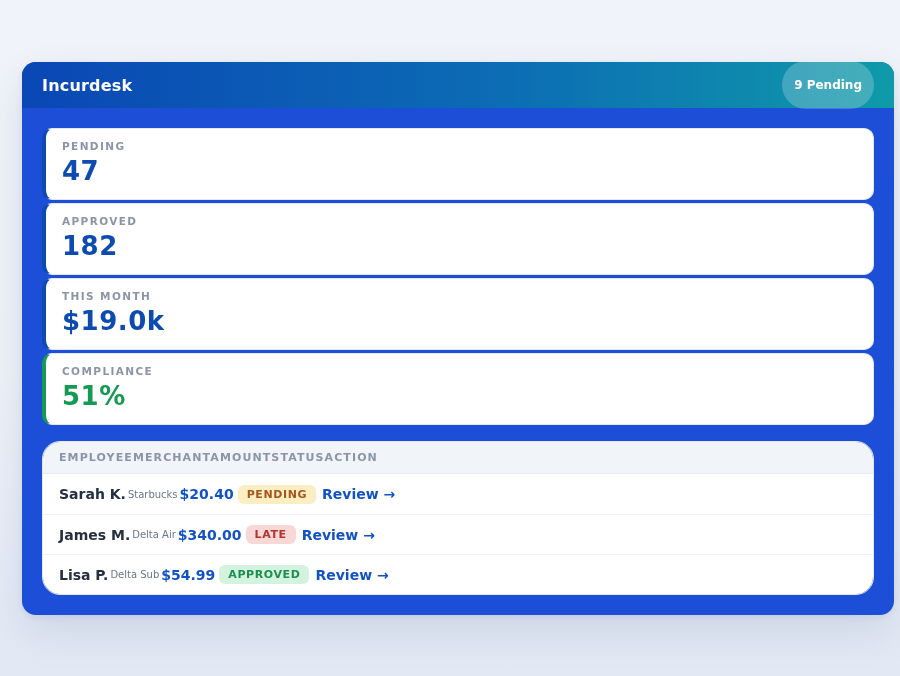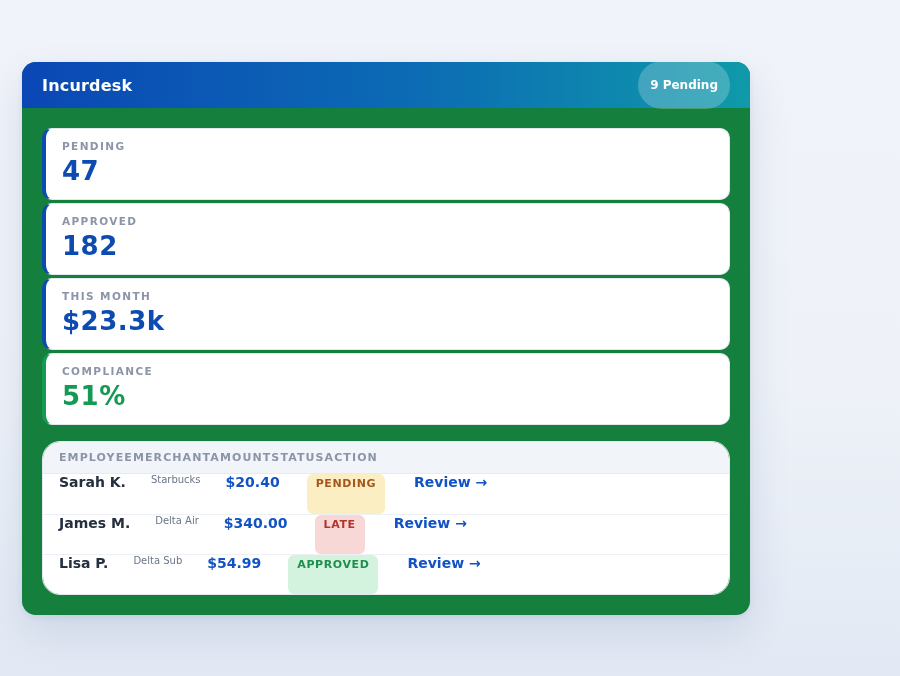--- a/index.html
+++ b/index.html
@@ -4,22 +4,22 @@
 <style>
   * { margin: 0; padding: 0; box-sizing: border-box; }
   html, body { width: 900px; height: 676px; }
   body {
     font-family: "DejaVu Sans", "Liberation Sans", sans-serif;
     background: linear-gradient(180deg, #f0f3f9 0%, #eef2f8 55%, #e2e9f4 100%);
     overflow: hidden;
   }
   .panel {
     position: absolute;
-    left: 22px; top: 62px; width: 728px;
-    background: #15803d;
+    left: 22px; top: 62px; width: 872px;
+    background: #1d4ed8;
     border-radius: 14px;
     box-shadow: 0 18px 40px rgba(30,60,120,.12), 0 2px 6px rgba(30,60,120,.07);
   }
   .panel-header {
     height: 46px;
     background: linear-gradient(90deg, #0a47b5 0%, #0c6cb4 55%, #0f9aa9 100%);
     border-radius: 14px 14px 0 0;
     display: flex; align-items: center; justify-content: space-between;
     padding: 0 20px;
   }
@@ -57,21 +57,21 @@
   }
   .tx-head {
     background: #f1f4f8;
     padding: 9px 16px;
     border-bottom: 1px solid #e6ebf2;
     font-size: 11px; font-weight: bold; color: #8b95a7;
     letter-spacing: 1.1px; text-transform: uppercase;
   }
   .tx-head span { display: inline; }
   .tx-row {
-    display: flex; gap: 25px;
+    display: flex; align-items: center; gap: 2px;
     padding: 0 16px;
     height: 40px;
     background: #ffffff;
   }
   .tx-row + .tx-row { border-top: 1px solid #edf1f6; }
   .tx-employee { font-size: 14px; font-weight: bold; color: #25303f; }
   .tx-merchant { font-size: 10px; color: #6b7686; }
   .tx-amount { font-size: 14px; font-weight: bold; color: #1153c4; }
   .badge {
     font-size: 11px; font-weight: bold; letter-spacing: .6px;
@@ -102,21 +102,21 @@
       <div class="stat-value">47</div>
     </div>
 
     <div class="stat-card">
       <div class="stat-label">APPROVED</div>
       <div class="stat-value">182</div>
     </div>
 
     <div class="stat-card">
       <div class="stat-label">THIS MONTH</div>
-      <div class="stat-value">$23.3k</div>
+      <div class="stat-value">$19.0k</div>
     </div>
 
     <div class="stat-card green">
       <div class="stat-label">COMPLIANCE</div>
       <div class="stat-value">51%</div>
     </div>
 
     <div class="tx-table">
 
       <div class="tx-head"><span>EMPLOYEE</span><span>MERCHANT</span><span>AMOUNT</span><span>STATUS</span><span>ACTION</span></div>

